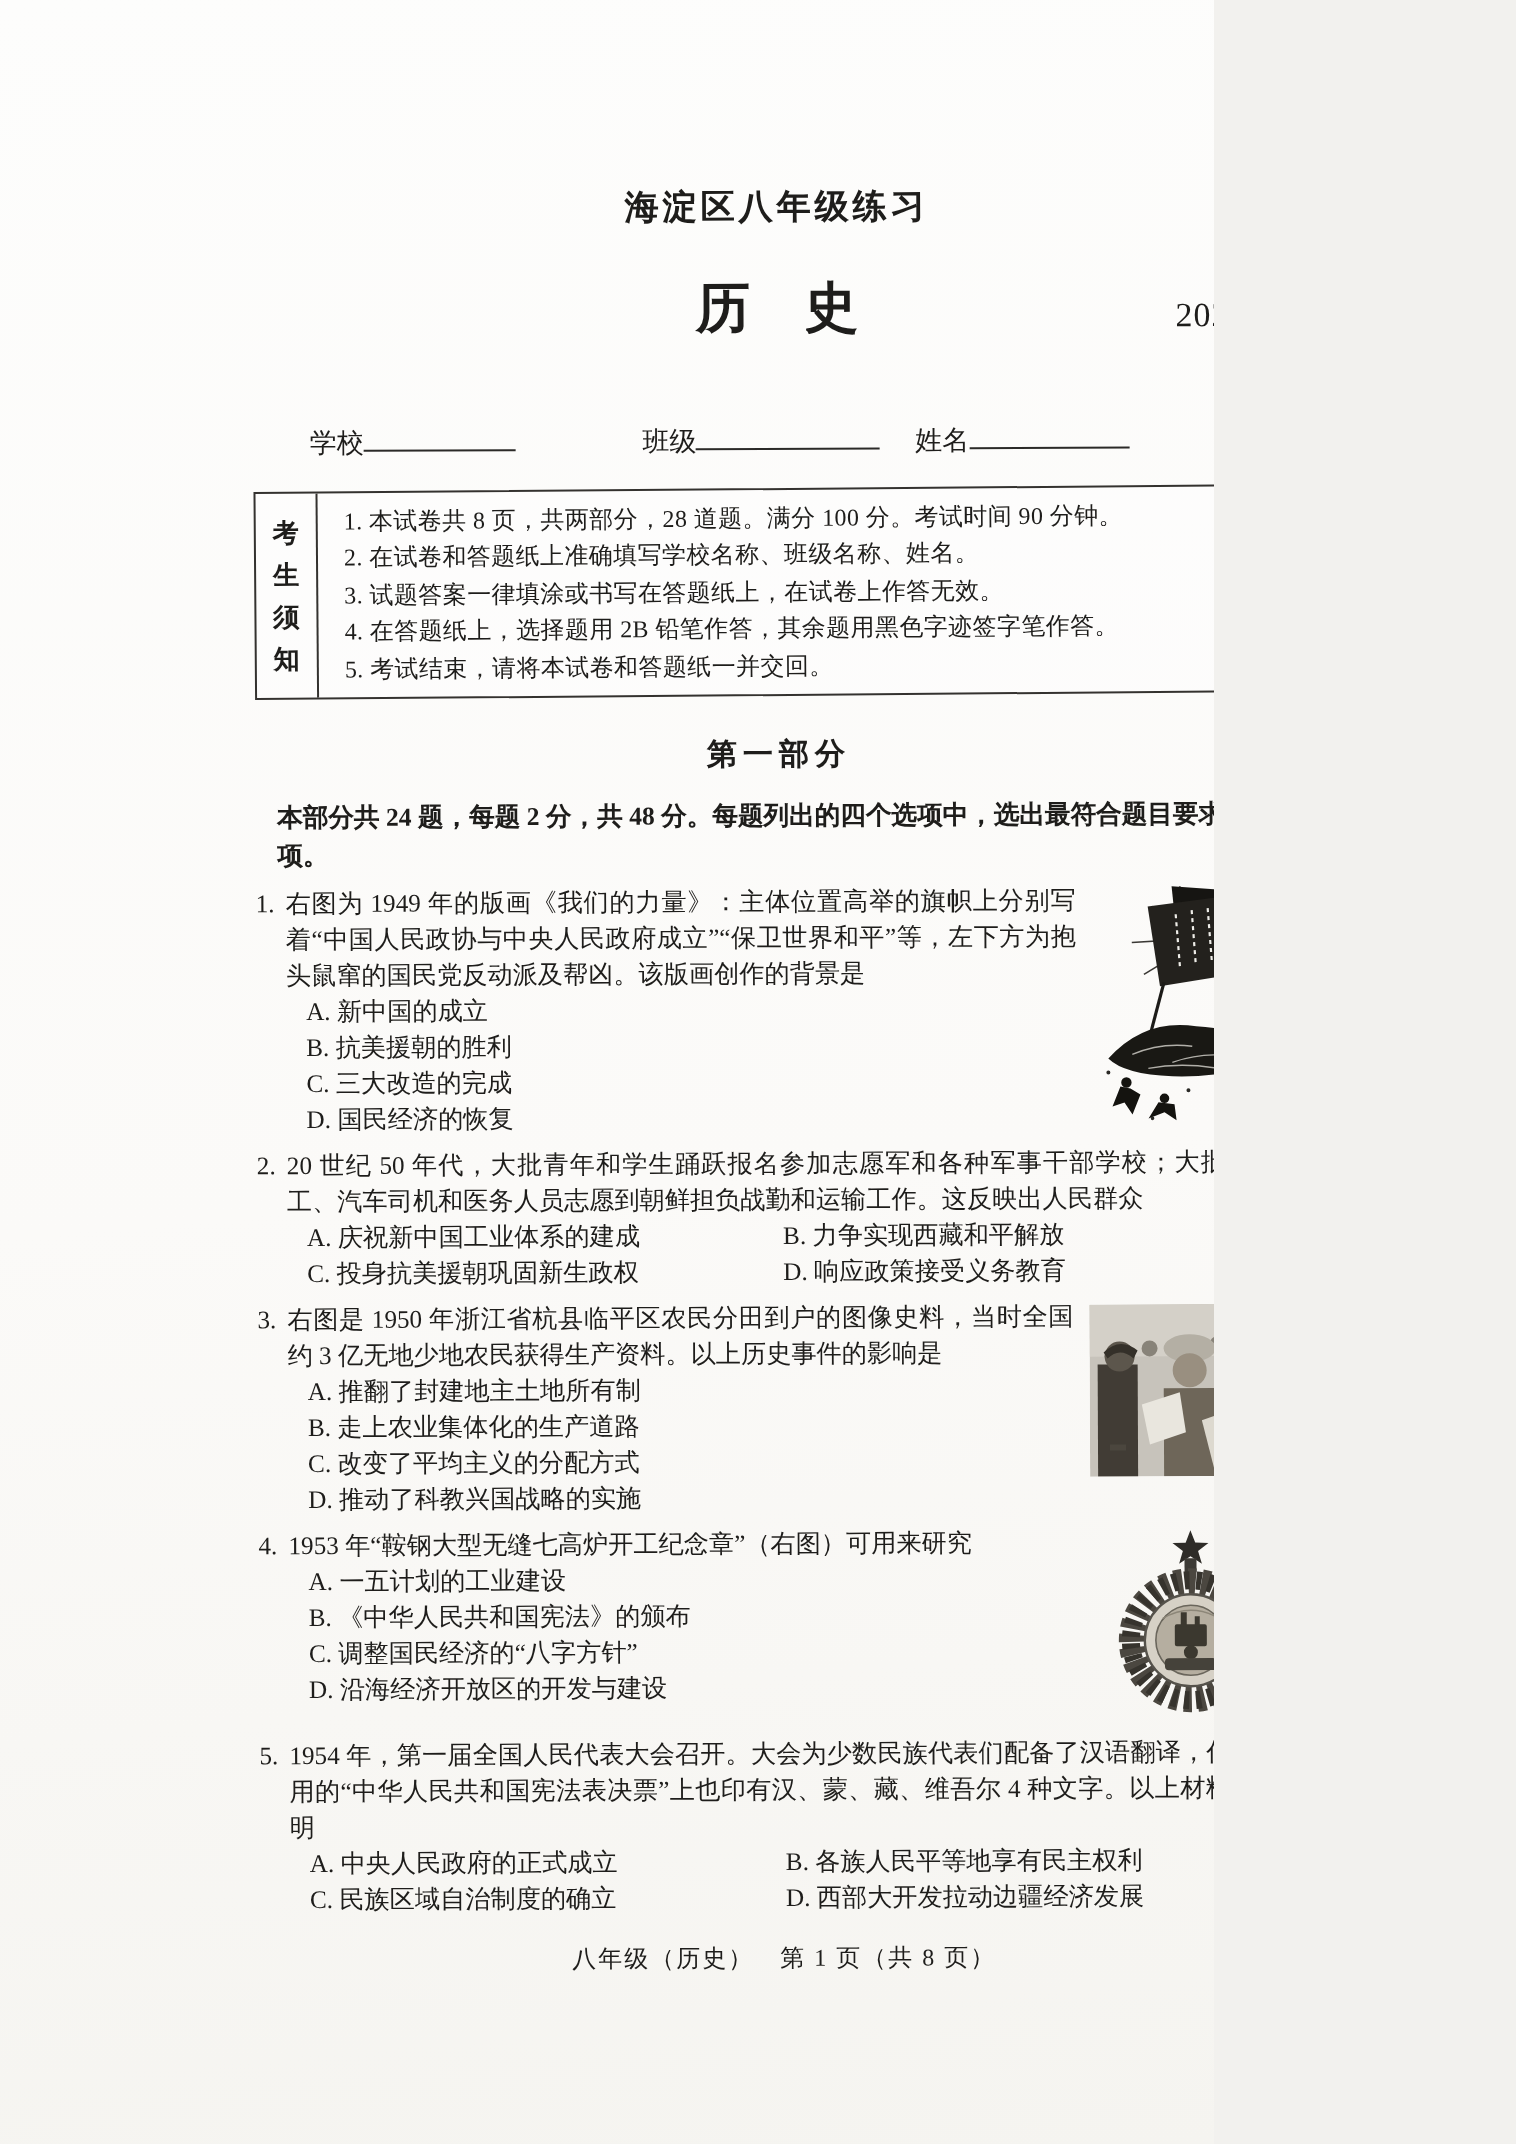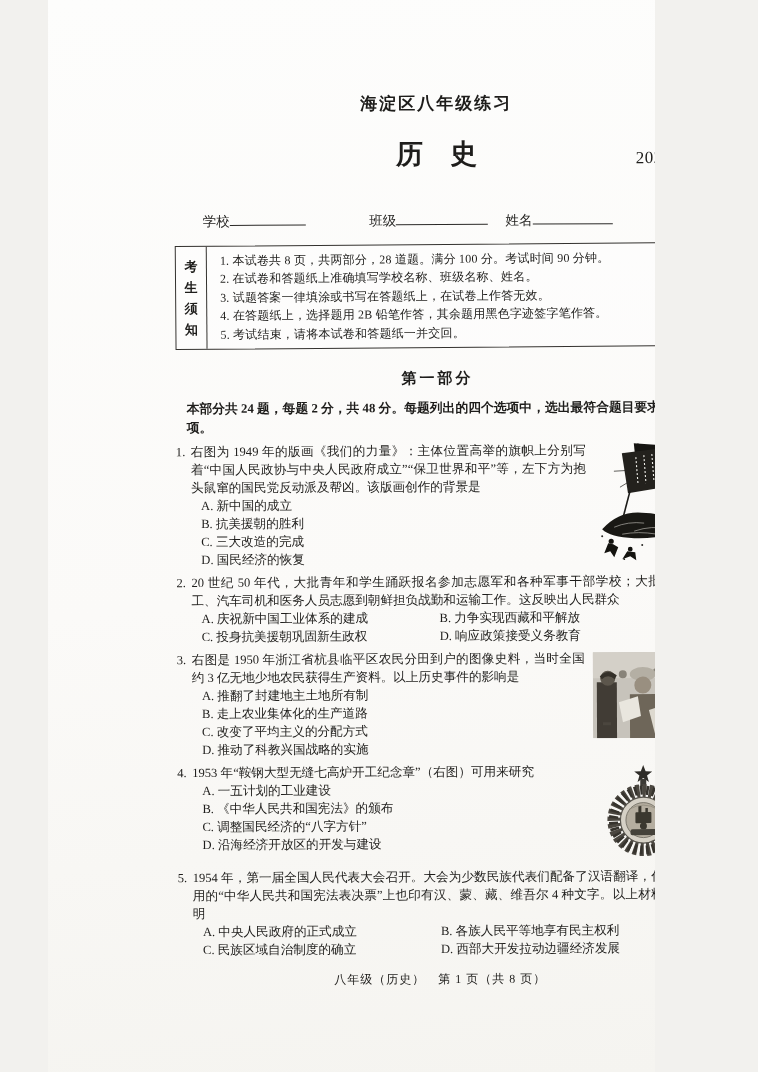--- a/index.html
+++ b/index.html
@@ -8,21 +8,20 @@
     font-family: "Liberation Serif", "DejaVu Serif", serif;
     color: #1e1d1b;
     background: #f2f1ee;
   }
   .page {
     position: relative;
     width: 607px;
     height: 1072px;
     overflow: hidden;
     background: linear-gradient(175deg, #fdfdfc 0%, #fbfaf8 55%, #f5f4f0 100%);
-    margin-left: 48px;
   }
   .content {
     position: absolute;
     left: 128px;
     top: 0;
     width: 524px;
     transform: rotate(-0.25deg);
   }
   .title-small {
     margin-top: 92px;

